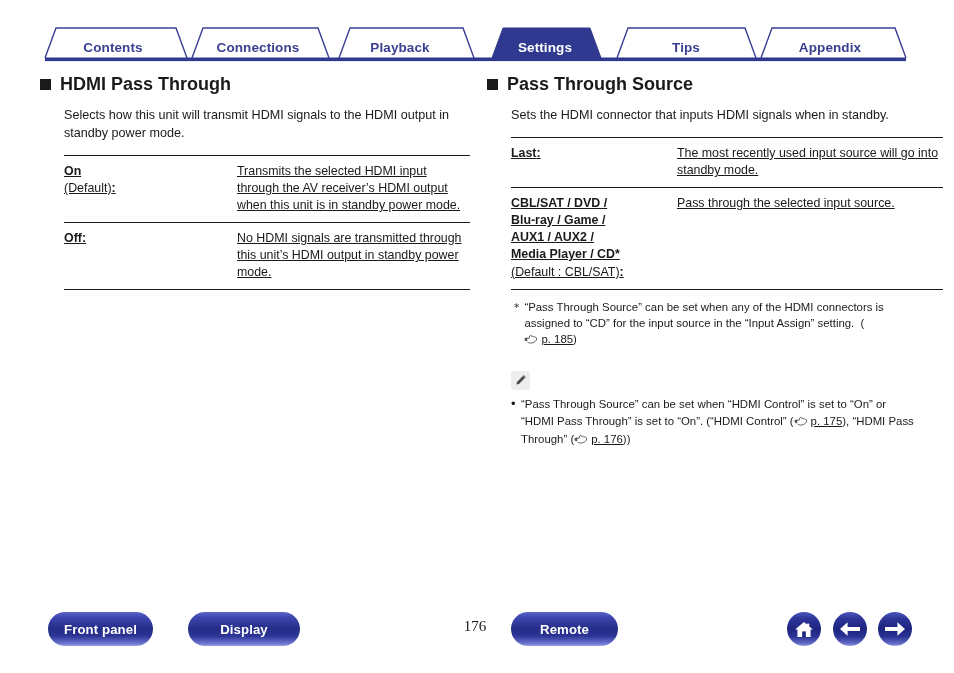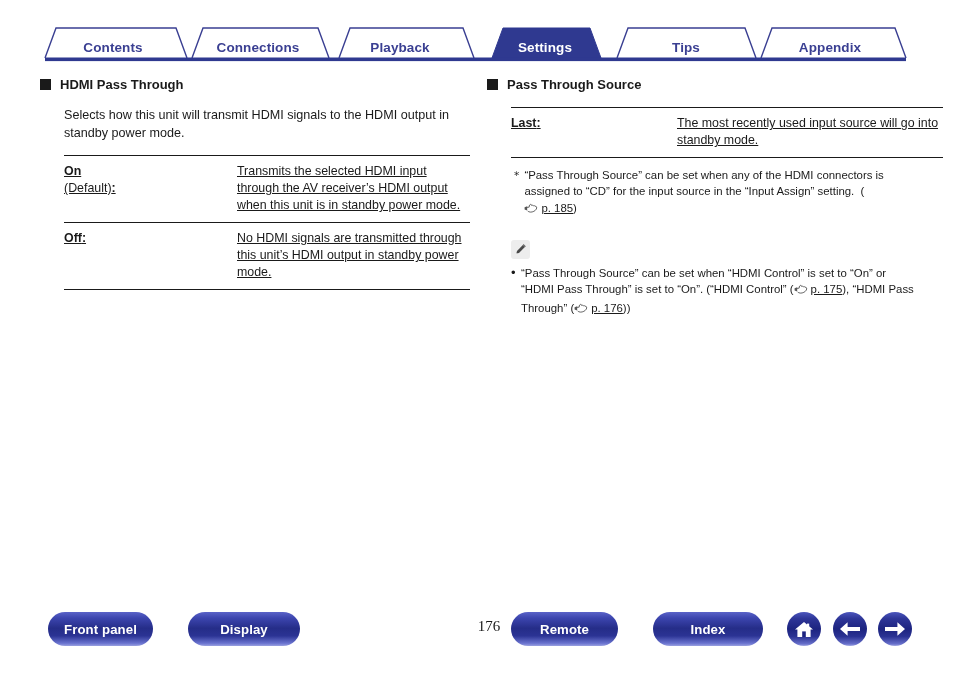--- a/index.html
+++ b/index.html
@@ -57,21 +57,21 @@
     height: 22px;
   }
   .sq-bullet {
     width: 11px;
     height: 11px;
     background: #1a1a1a;
     margin-right: 9px;
     flex: 0 0 auto;
   }
   .section-title {
-    font-size: 13px;
+    font-size: 18px;
     font-weight: bold;
     color: #1a1a1a;
     line-height: 1;
   }
 
   .intro {
     margin: 0 0 12px 24px;
     font-size: 12.6px;
     line-height: 1.42;
     color: #1a1a1a;
@@ -213,21 +213,21 @@
         #2a3293 72%,
         #6870cb 94%,
         #a3a9e4 100%);
     display: flex;
     align-items: center;
     justify-content: center;
   }
   .pagenum {
     position: absolute;
     top: 6px;
-    left: 468px;
+    left: 454px;
     width: 42px;
     text-align: center;
     font-size: 15px;
     color: #1a1a1a;
     font-family: "Liberation Serif", serif;
   }
 </style>
 </head>
 <body>
 
@@ -276,28 +276,39 @@
     </tr>
   </tbody>
     </table>
 </div>
 
 <div class="col col-right">
   <div class="section-head">
     <span class="sq-bullet"></span>
     <span class="section-title">Pass Through Source</span>
   </div>
+  <p class="intro">Sets the HDMI connector that inputs HDMI signals when in standby.</p>
 
   <table class="spec tbl-right">
     <tbody>
         <tr>
       <td class="c1">
         <span class="opt-name">Last</span><span class="opt-colon">:</span>
       </td>
       <td class="c2">The most recently used input source will go into standby mode.</td>
+    </tr>
+    <tr>
+      <td class="c1">
+        <span class="opt-name" id="multiline-opt" style="white-space:pre-line; display:block;">CBL/SAT / DVD /
+Blu-ray / Game /
+AUX1 / AUX2 /
+Media Player / CD*</span>
+        <span class="opt-sub">(Default : CBL/SAT)</span><span class="opt-colon">:</span>
+      </td>
+      <td class="c2 vcenter">Pass through the selected input source.</td>
     </tr>
   </tbody>
     </table>
 
   <div class="footnote">
     <span class="fn-mark">＊</span>
     <span class="fn-body"><span>“Pass Through Source” can be set when any of the HDMI connectors is assigned to “CD” for the input source in the “Input Assign” setting.&nbsp; (</span><span class="pref"><span class="hand"><svg width="16" height="11" viewBox="0 0 16 11">
               <path d="M1.2 5.2c1.1-.6 2.6-1.1 4-1.1 0-.8.1-1.6.4-2.1.3-.5.9-.8 1.4-.6.4.1.6.5.6 1 .7-.3 1.5-.2 1.8.3.7-.2 1.4 0 1.7.5.7-.1 1.3.2 1.5.8.2.6.1 1.4-.3 2.1-.5.9-1.4 1.7-2.4 2.2-1.1.6-2.4.9-3.6.8-1.1-.1-2-.5-2.6-1.1" fill="none" stroke="#555" stroke-width="0.9" stroke-linejoin="round"></path>
               <path d="M0.6 4.2 L3.2 3.2 L3.2 7.5 L0.6 6.4 Z" fill="#555"></path>
             </svg></span><span class="plabel">p. 185</span></span><span>)</span></span>
@@ -324,21 +335,20 @@
   </div>
 </div>
 
 <div class="footer">
   <div class="pill" style="left:188px; width:112px;">Display</div>
   <div class="pill" style="left:48px;  width:105px;">Front panel</div>
 
   <div class="pagenum">176</div>
 
   <div class="pill" style="left:511px; width:107px;">Remote</div>
-  <div class="pill" style="left:653px; width:110px;">Index</div>
 
   <div class="circbtn" style="left:787px;">
     <svg width="20" height="19" viewBox="0 0 20 19">
       <path d="M10 2 L19 9.5 L16.6 9.5 L16.6 17 L3.4 17 L3.4 9.5 L1 9.5 Z" fill="#ffffff"></path>
       <rect x="8.2" y="11.4" width="3.6" height="5.6" fill="#1d2480"></rect>
       <rect x="13" y="3.6" width="2.2" height="3.4" fill="#ffffff"></rect>
     </svg>
   </div>
   <div class="circbtn" style="left:833px;">
     <svg width="22" height="16" viewBox="0 0 22 16">

